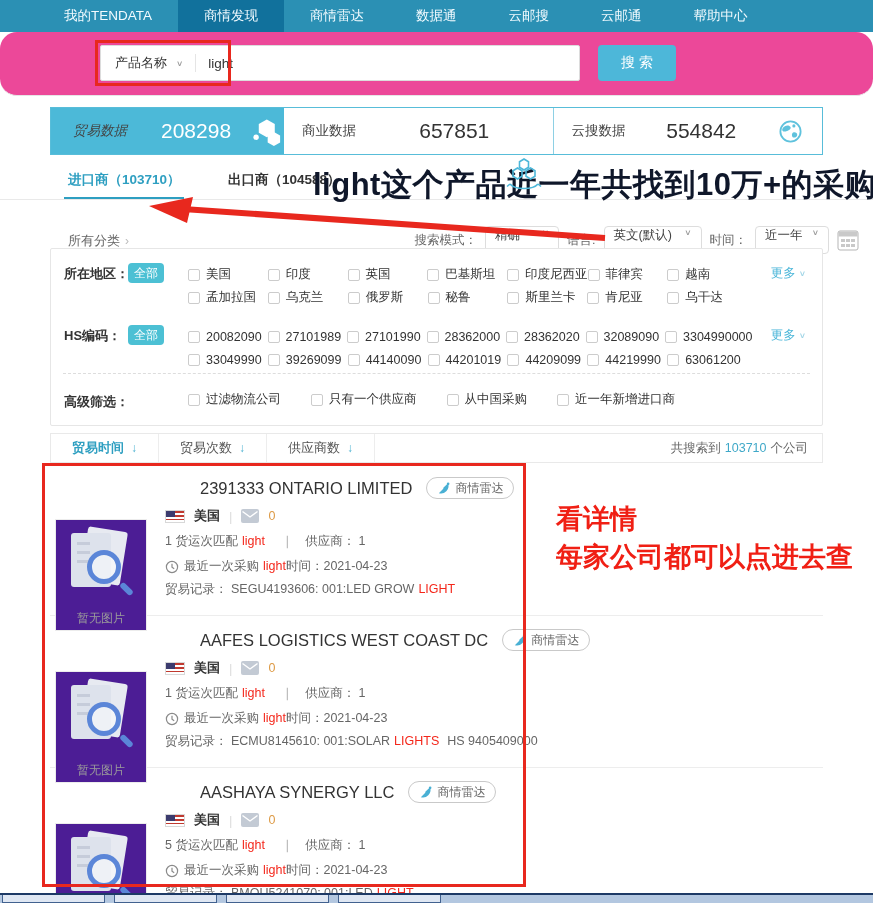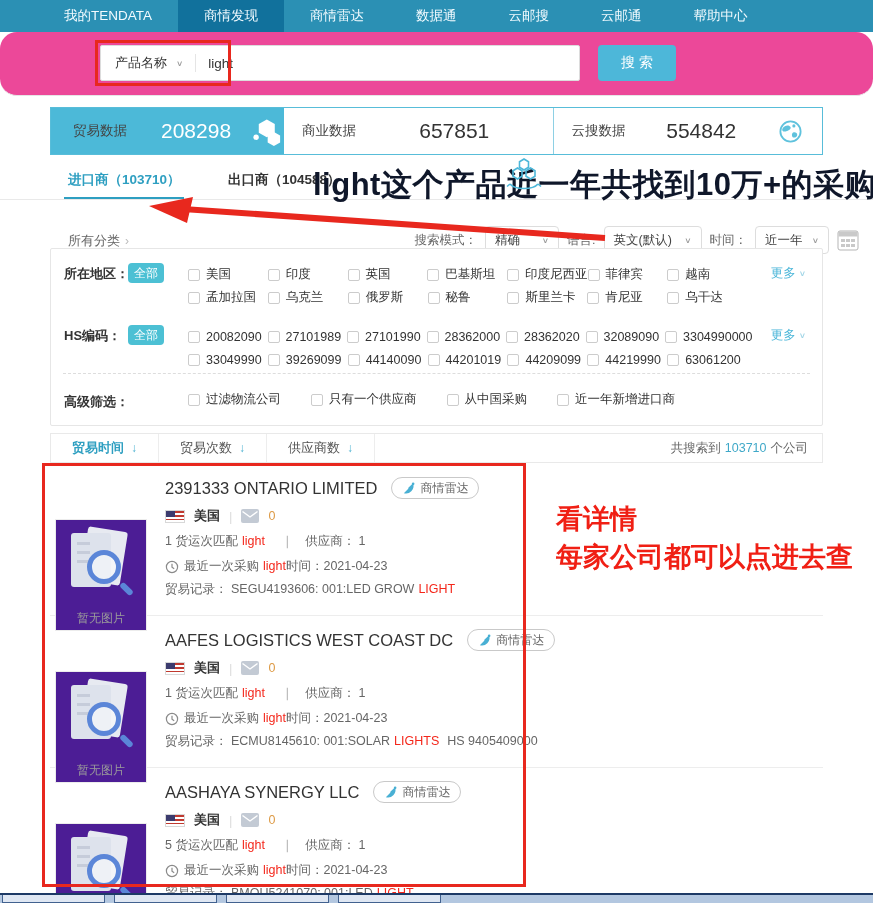--- a/index.html
+++ b/index.html
@@ -27,21 +27,21 @@
   .vline { width:1px; height:18px; background:#e5e5e5; }
   .search-q { padding-left:12px; font-size:13.5px; color:#333; }
   .search-btn { position:absolute; left:598px; top:13px; width:78px; height:36px;
                 background:#4db7d9; border:none; border-radius:4px; color:#fff;
                 font-size:14px; cursor:pointer; font-family:inherit; }
   
   .stats { position:absolute; left:50px; top:107px; width:773px; height:48px;
            border:1px solid #58bdd9; display:flex; background:#fff; }
   .stat { display:flex; align-items:center; cursor:pointer; }
   .stat1 { width:233px; background:#4cb9d8; color:#fff; }
-  .stat1 .stat-label { padding-left:22px; font-size:13.5px; }
+  .stat1 .stat-label { padding-left:22px; font-size:13.5px;font-style:italic; }
   .stat1 .stat-value { font-size:21px; margin-left:34px; color:#fff; }
   .stat1 svg { margin-left:16px; }
   .stat2, .stat3 { flex:1; }
   .stat3 { border-left:1px solid #8ed0e4; }
   .stat-label { font-size:13.5px; color:#444; padding-left:18px; }
   .stat-mid { flex:1; text-align:center; font-size:21px; color:#333; }
   .stat-icon { padding-right:18px; display:flex; }
   
   .tabs-row { position:absolute; left:0; top:160px; width:873px; height:40px;
               background:#fff; border-bottom:1px solid #e9e9e9; }
@@ -50,21 +50,21 @@
   .tab-underline { position:absolute; left:64px; bottom:0; width:120px; height:2px;
                    background:#2e9fc1; }
   .tab-exp { position:absolute; left:228px; top:11px; font-size:13.5px; font-weight:bold;
              color:#333; cursor:pointer; }
   
   .fmeta { position:absolute; left:0; top:225px; width:873px; height:32px; }
   .all-cats { position:absolute; left:68px; top:7px; font-size:13px; color:#666; cursor:pointer; }
   .all-cats .bc { color:#bbb; margin-left:5px; font-size:12px; }
   .fctrls { position:absolute; right:14px; top:0; display:flex; align-items:center; gap:8px; height:30px; }
   .fl { font-size:12.5px; color:#666; white-space:nowrap; }
-  .sel { display:flex; align-items:center; justify-content:space-between;
+  .sel { display:flex; align-items:flex-start; justify-content:space-between;
          border:1px solid #ddd; border-radius:4px; height:28px; padding:0 9px;
          background:#fff; cursor:pointer; }
   .sel span:first-child { font-size:12.5px; color:#444; white-space:nowrap; }
   .sel-mode { width:74px; } .sel-lang { width:98px; } .sel-time { width:74px; }
   .cal-btn { width:22px; height:22px; border:none; background:transparent; padding:0; cursor:pointer; display:flex; }
   
   .fbox { position:absolute; left:50px; top:248px; width:773px; height:178px;
           border:1px solid #e6e6e6; border-radius:2px; background:#fff; }
   .frow { position:absolute; left:0; right:0; }
   .frow-region { top:14px; } .frow-hs { top:76px; } .frow-adv { top:142px; }
@@ -104,21 +104,21 @@
                  background:#dde2ec; border-radius:3px; }
   .paper-front::before { content:""; position:absolute; left:6px; top:9px; width:13px; height:3px;
                  background:#c6ccda; box-shadow:0 9px 0 #c6ccda, 0 18px 0 #c6ccda; }
   .lens { position:absolute; left:31px; top:30px; width:34px; height:34px;
           border:5px solid #5b86d8; border-radius:50%; background:rgba(255,255,255,.5); }
   .lens-handle { position:absolute; left:63px; top:66px; width:15px; height:6px;
                  background:#5b86d8; border-radius:3px; transform:rotate(45deg); }
   .noimg { position:absolute; bottom:3px; width:100%; text-align:center; color:#9a9a9a; font-size:12px; }
   .cardc { margin-left:115px; padding-top:13px; }
   .trow { display:flex; align-items:center; }
-  .cname { font-size:16.5px; color:#333; cursor:pointer; }
+  .cname { font-size:16.5px; color:#333; cursor:pointer;margin-left:35px; }
   .pill { margin-left:14px; display:inline-flex; align-items:center; gap:5px;
           border:1px solid #c9c9c9; border-radius:12px; height:22px; padding:0 10px;
           font-size:12px; color:#666; background:#fff; cursor:pointer; white-space:nowrap; }
   .meta { margin-top:8px; display:flex; align-items:center; gap:9px; font-size:13px; }
   .flag { width:20px; height:13px; border:1px solid #d8d8d8; position:relative; flex:none;
           background:repeating-linear-gradient(180deg,#c0392f 0 1.9px,#fff 1.9px 3.8px); }
   .flag::before { content:""; position:absolute; left:0; top:0; width:9px; height:6px; background:#3c3b6e; }
   .country { font-weight:bold; color:#333; }
   .pipe { color:#ddd; }
   .mailnum { color:#dd9a45; font-size:12.5px; }

